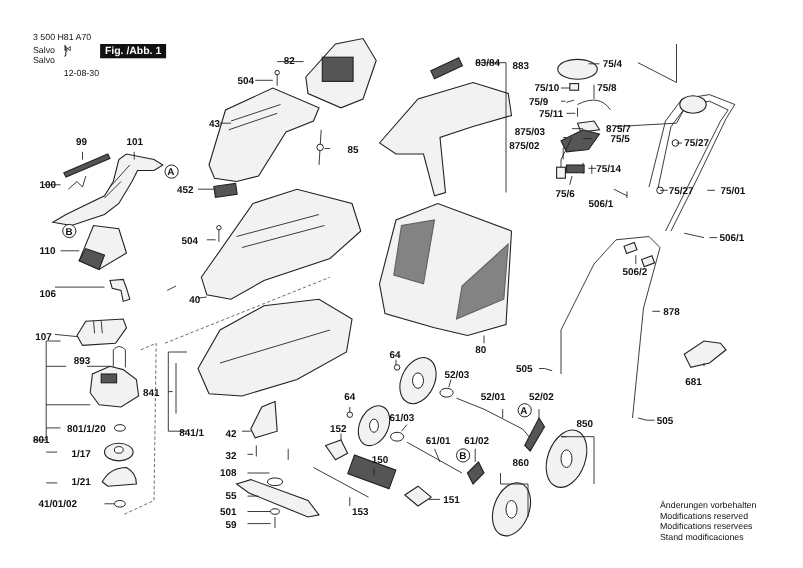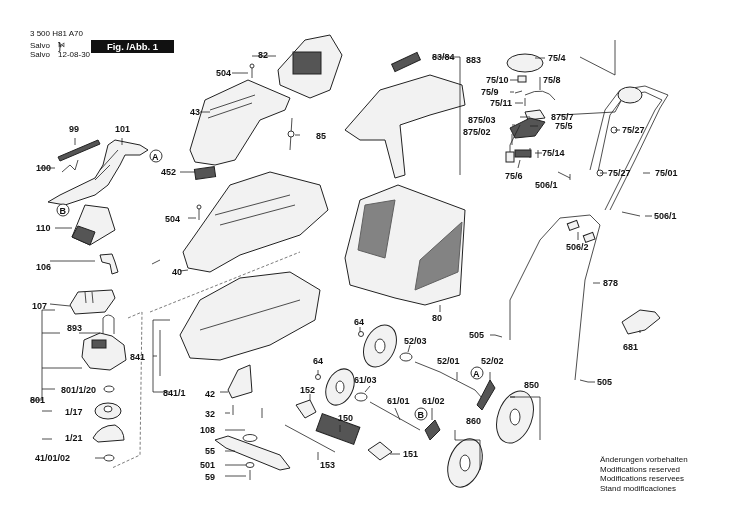--- a/index.html
+++ b/index.html
@@ -1,36 +1,36 @@
 <!DOCTYPE html>
 <html><head>
 <meta charset="utf-8">
 <style>
   html, body { margin:0; padding:0; background:#ffffff; }
   body { width:730px; height:516px; position:relative; overflow:hidden; font-family:"Liberation Sans", sans-serif; color:#111; }
   .hdr { position:absolute; font-size:8px; line-height:9px; color:#111; }
-  .figbox { position:absolute; left:91px; top:40px; width:83px; height:13px; background:#111; color:#fff; font-weight:bold; font-size:9.5px; line-height:13px; text-align:center; }
+  .figbox { position:absolute; left:91px; top:40px; width:60px; height:13px; background:#111; color:#fff; font-weight:bold; font-size:9.5px; line-height:13px; text-align:center; }
   .notes { position:absolute; left:600px; top:455px; font-size:8px; line-height:9.5px; color:#111; }
   svg#diagram { position:absolute; left:0; top:0; }
   .lbl { font-family:"Liberation Sans", sans-serif; font-weight:bold; font-size:9px; fill:#111; }
   .part { fill:#f2f2f2; stroke:#222; stroke-width:1; }
   .dark { fill:#555; stroke:#222; stroke-width:1; }
   .line { stroke:#222; stroke-width:0.8; fill:none; }
   .dash { stroke:#444; stroke-width:0.7; fill:none; stroke-dasharray:3 2; }
   .circ { fill:#fff; stroke:#222; stroke-width:0.9; }
 </style>
 </head>
 <body>
 
 <div class="hdr" style="left:30px;top:29px;">3 500 H81 A70</div>
 <div class="hdr" style="left:30px;top:41px;">Salvo</div>
 <div class="hdr" style="left:30px;top:50px;">Salvo</div>
 <div class="hdr" style="left:58px;top:42px;font-size:11px;">}</div>
 <div class="hdr" style="left:58px;top:40px;font-size:7px;">⋈</div>
-<div class="hdr" style="left:58px;top:50px;">12-08-30</div>
+<div class="hdr" style="left:58px;top:62px;">12-08-30</div>
 <div class="figbox">Fig. /Abb. 1</div>
 
 <div class="notes">
   <div>Änderungen vorbehalten</div>
   <div>Modifications reserved</div>
   <div>Modifications reservees</div>
   <div>Stand modificaciones</div>
 </div>
 
 <svg id="diagram" width="730" height="516" viewBox="0 0 730 516">

